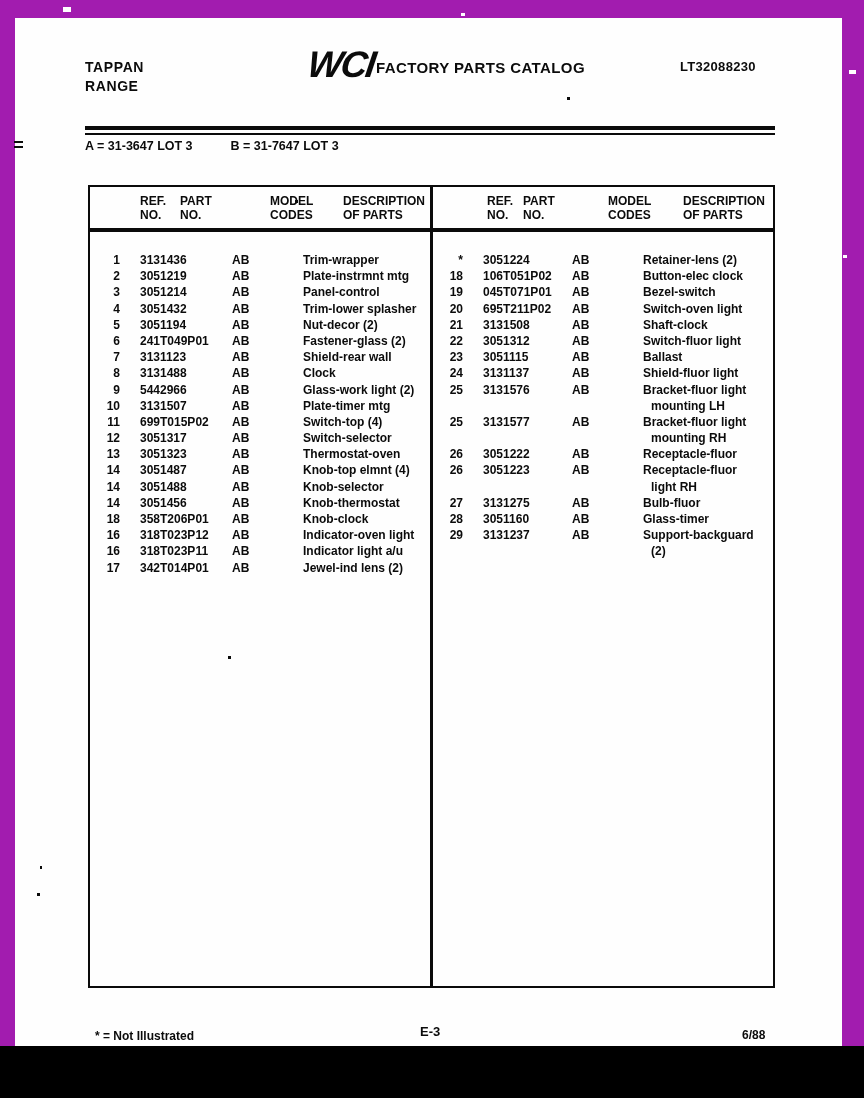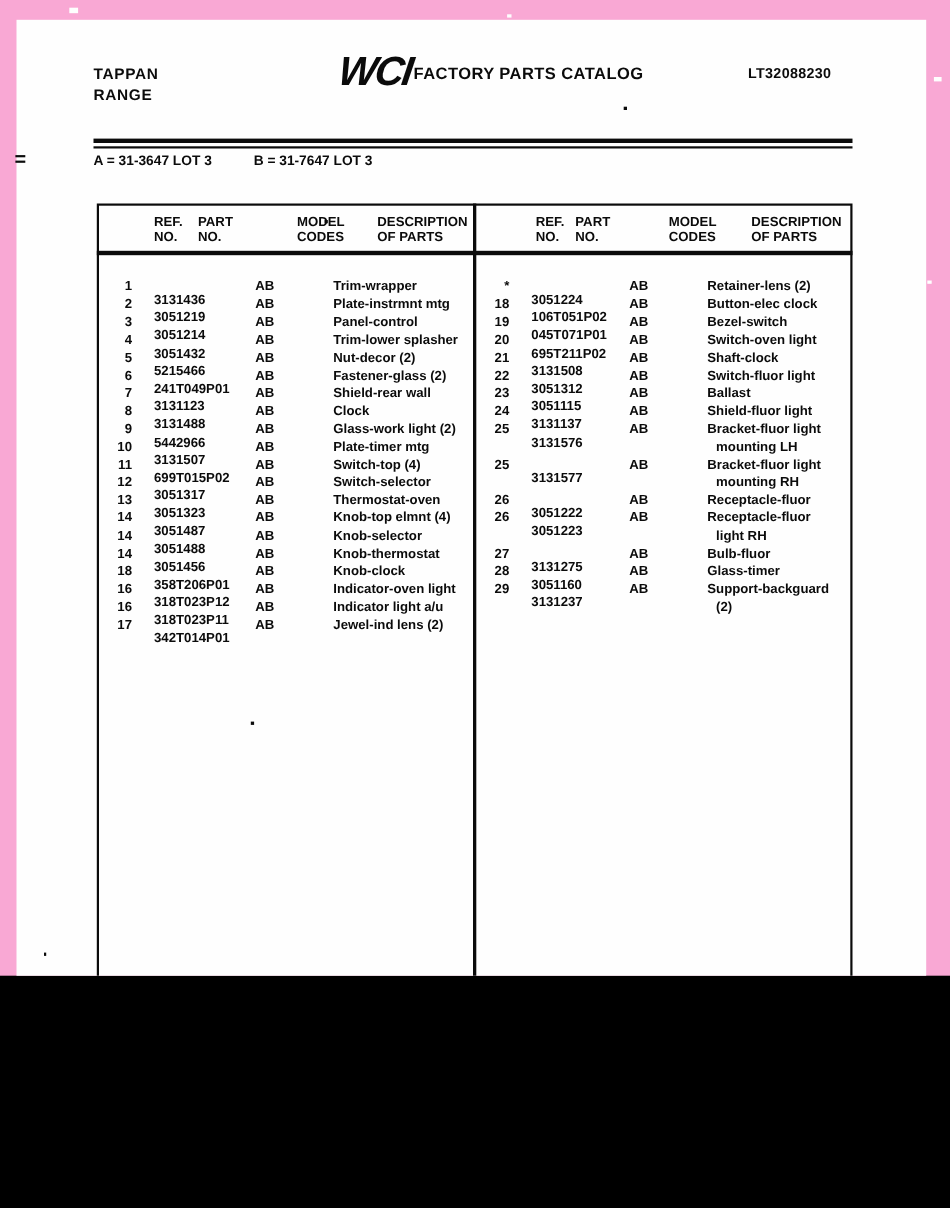--- a/index.html
+++ b/index.html
@@ -1,18 +1,18 @@
 <!DOCTYPE html>
 <html><head>
 <meta charset="utf-8">
 <style>
   * { margin:0; padding:0; box-sizing:border-box; }
   html,body { width:864px; height:1098px; }
   body { background:#000; font-family:"Liberation Sans", sans-serif; }
-  #stage { position:relative; width:864px; height:887px; background:#f9a8d4; overflow:hidden; }
+  #stage { position:relative; width:864px; height:1046px; background:#a21caf; overflow:hidden; }
   .page { position:absolute; left:15px; top:18px; width:827px; height:1057px; background:#fefefe; }
   .txt { position:absolute; color:#0b0b0b; font-weight:700; white-space:nowrap; }
 
   
   .brand { left:85px; top:58px; font-size:14px; line-height:19px; letter-spacing:.6px; }
   .logo { left:308px; top:44px; font-size:37px; font-style:italic; letter-spacing:-2px; transform:skewX(-8deg); }
   .cat-title { left:376px; top:59px; font-size:15px; letter-spacing:.4px; }
   .cat-num { left:680px; top:59px; font-size:13px; letter-spacing:.3px; }
 
   
@@ -32,21 +32,21 @@
   .hdr-l1 { top:194px; } .hdr-l2 { top:208px; }
 
   
   .rows { position:absolute; width:332px; }
   .rows-left  { left:96px;  top:252px; }
   .rows-right { left:443px; top:252px; }
   .prow { position:relative; height:16.2px; }
   .prow span { position:absolute; top:0; font-size:12px; line-height:16.2px; font-weight:700; color:#0b0b0b; white-space:nowrap; }
   .c-ref  { left:0;   width:24px; text-align:right; }
   .rows-right .c-ref { width:20px; }
-  .c-part { left:44px;margin-top:12px; }
+  .c-part { left:44px; }
   .rows-right .c-part { left:40px; }
   .c-model { left:136px; }
   .rows-right .c-model { left:129px; }
   .c-desc { left:207px; }
   .rows-right .c-desc { left:200px; }
   .prow.cont .c-desc { padding-left:8px; }
 
   
   .foot-note { left:95px;  top:1029px; font-size:12px; }
   .foot-page { left:420px; top:1024px; font-size:13px; }
@@ -119,21 +119,21 @@
         <span class="c-desc">Panel-control</span>
       </div>
       <div class="prow">
         <span class="c-ref">4</span>
         <span class="c-part">3051432</span>
         <span class="c-model">AB</span>
         <span class="c-desc">Trim-lower splasher</span>
       </div>
       <div class="prow">
         <span class="c-ref">5</span>
-        <span class="c-part">5215466</span>
+        <span class="c-part">3051194</span>
         <span class="c-model">AB</span>
         <span class="c-desc">Nut-decor (2)</span>
       </div>
       <div class="prow">
         <span class="c-ref">6</span>
         <span class="c-part">241T049P01</span>
         <span class="c-model">AB</span>
         <span class="c-desc">Fastener-glass (2)</span>
       </div>
       <div class="prow">

